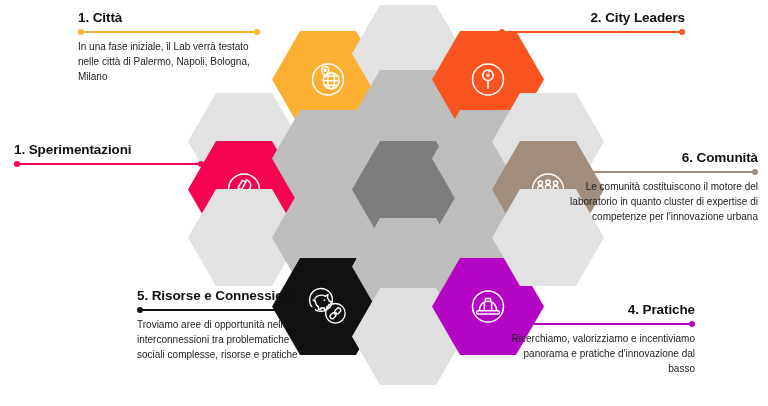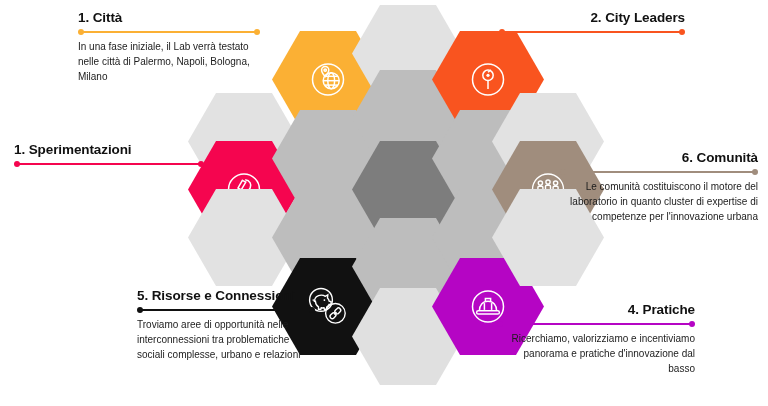--- a/index.html
+++ b/index.html
@@ -277,21 +277,21 @@
     <div class="c-body">Ricerchiamo, valorizziamo e incentiviamo panorama e pratiche d'innovazione dal basso</div>
   </div>
 
   <div class="callout al-left" id="callout-5">
     <div class="c-title">5. Risorse e Connessioni</div>
     <div class="c-rule" style="color:#111111">
       <span class="dotL"></span>
       <span class="bar"></span>
       <span class="dotR"></span>
     </div>
-    <div class="c-body">Troviamo aree di opportunità nelle interconnessioni tra problematiche sociali complesse, urbano e relazioni</div>
+    <div class="c-body">Troviamo aree di opportunità nelle interconnessioni tra problematiche sociali complesse, risorse e pratiche</div>
   </div>
 
   <div class="callout al-left" id="callout-6">
     <div class="c-title">1. Sperimentazioni</div>
     <div class="c-rule" style="color:#f5054f">
       <span class="dotL"></span>
       <span class="bar"></span>
       <span class="dotR"></span>
     </div>
   </div>

